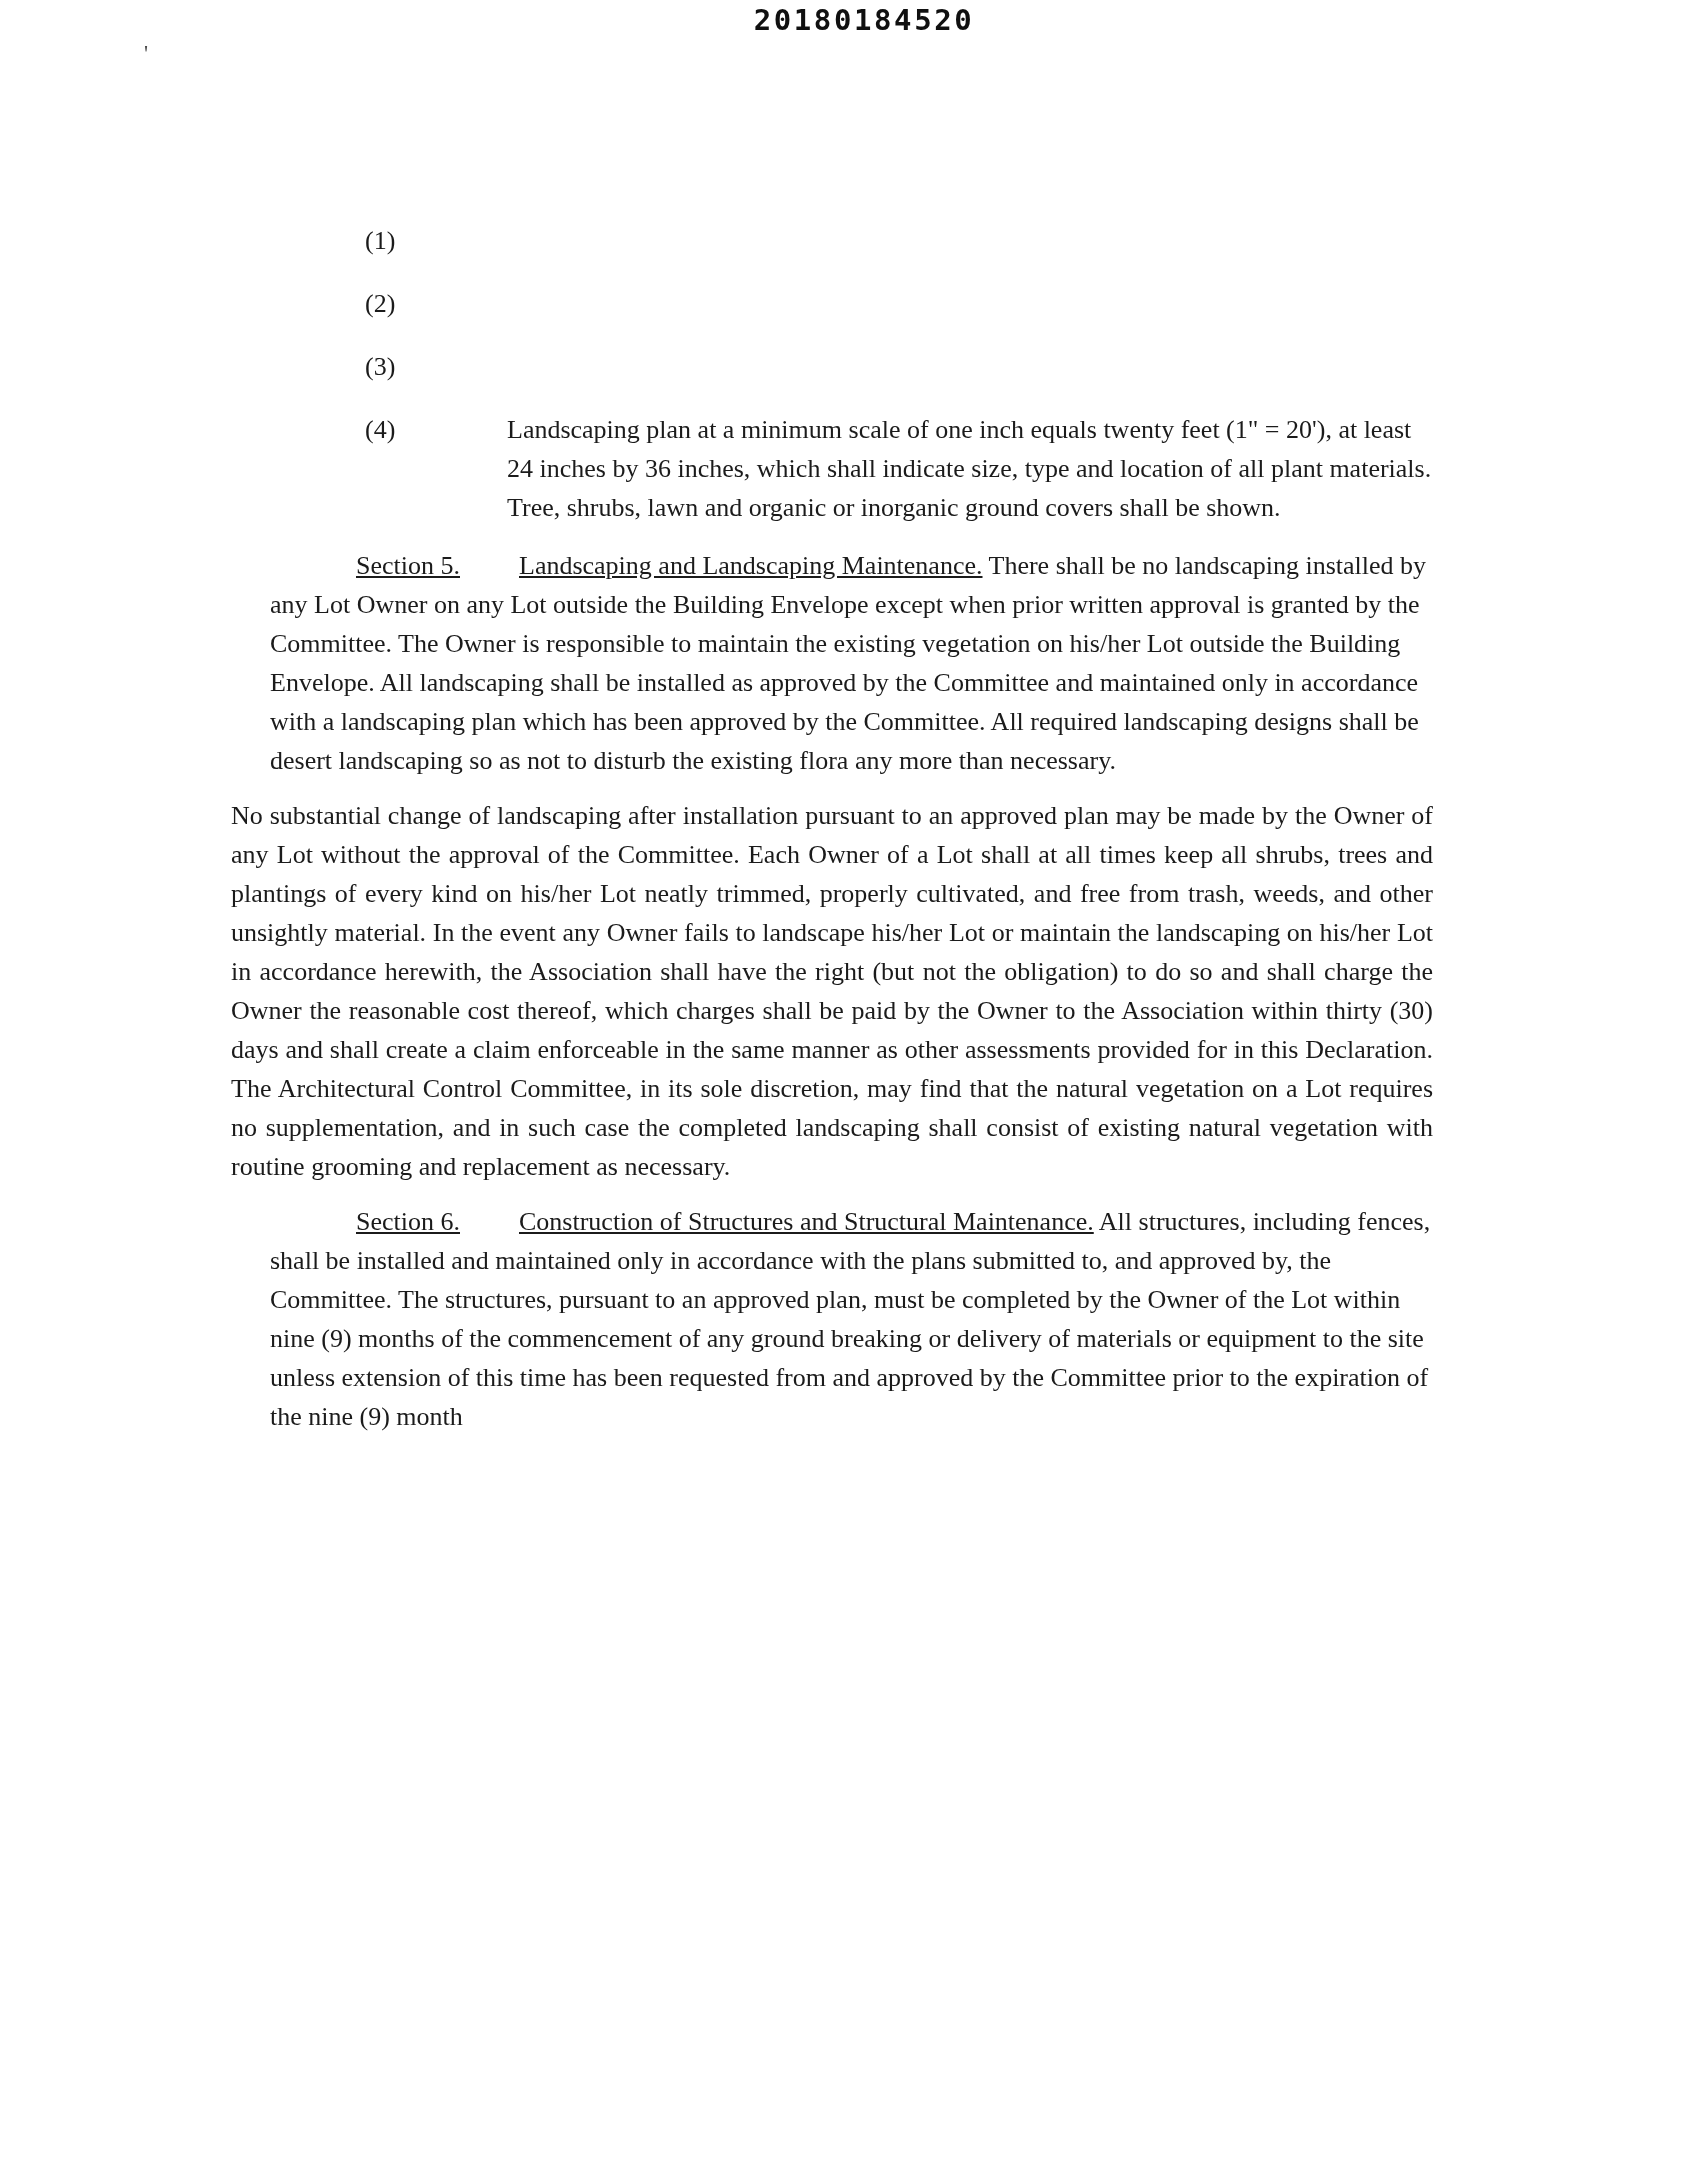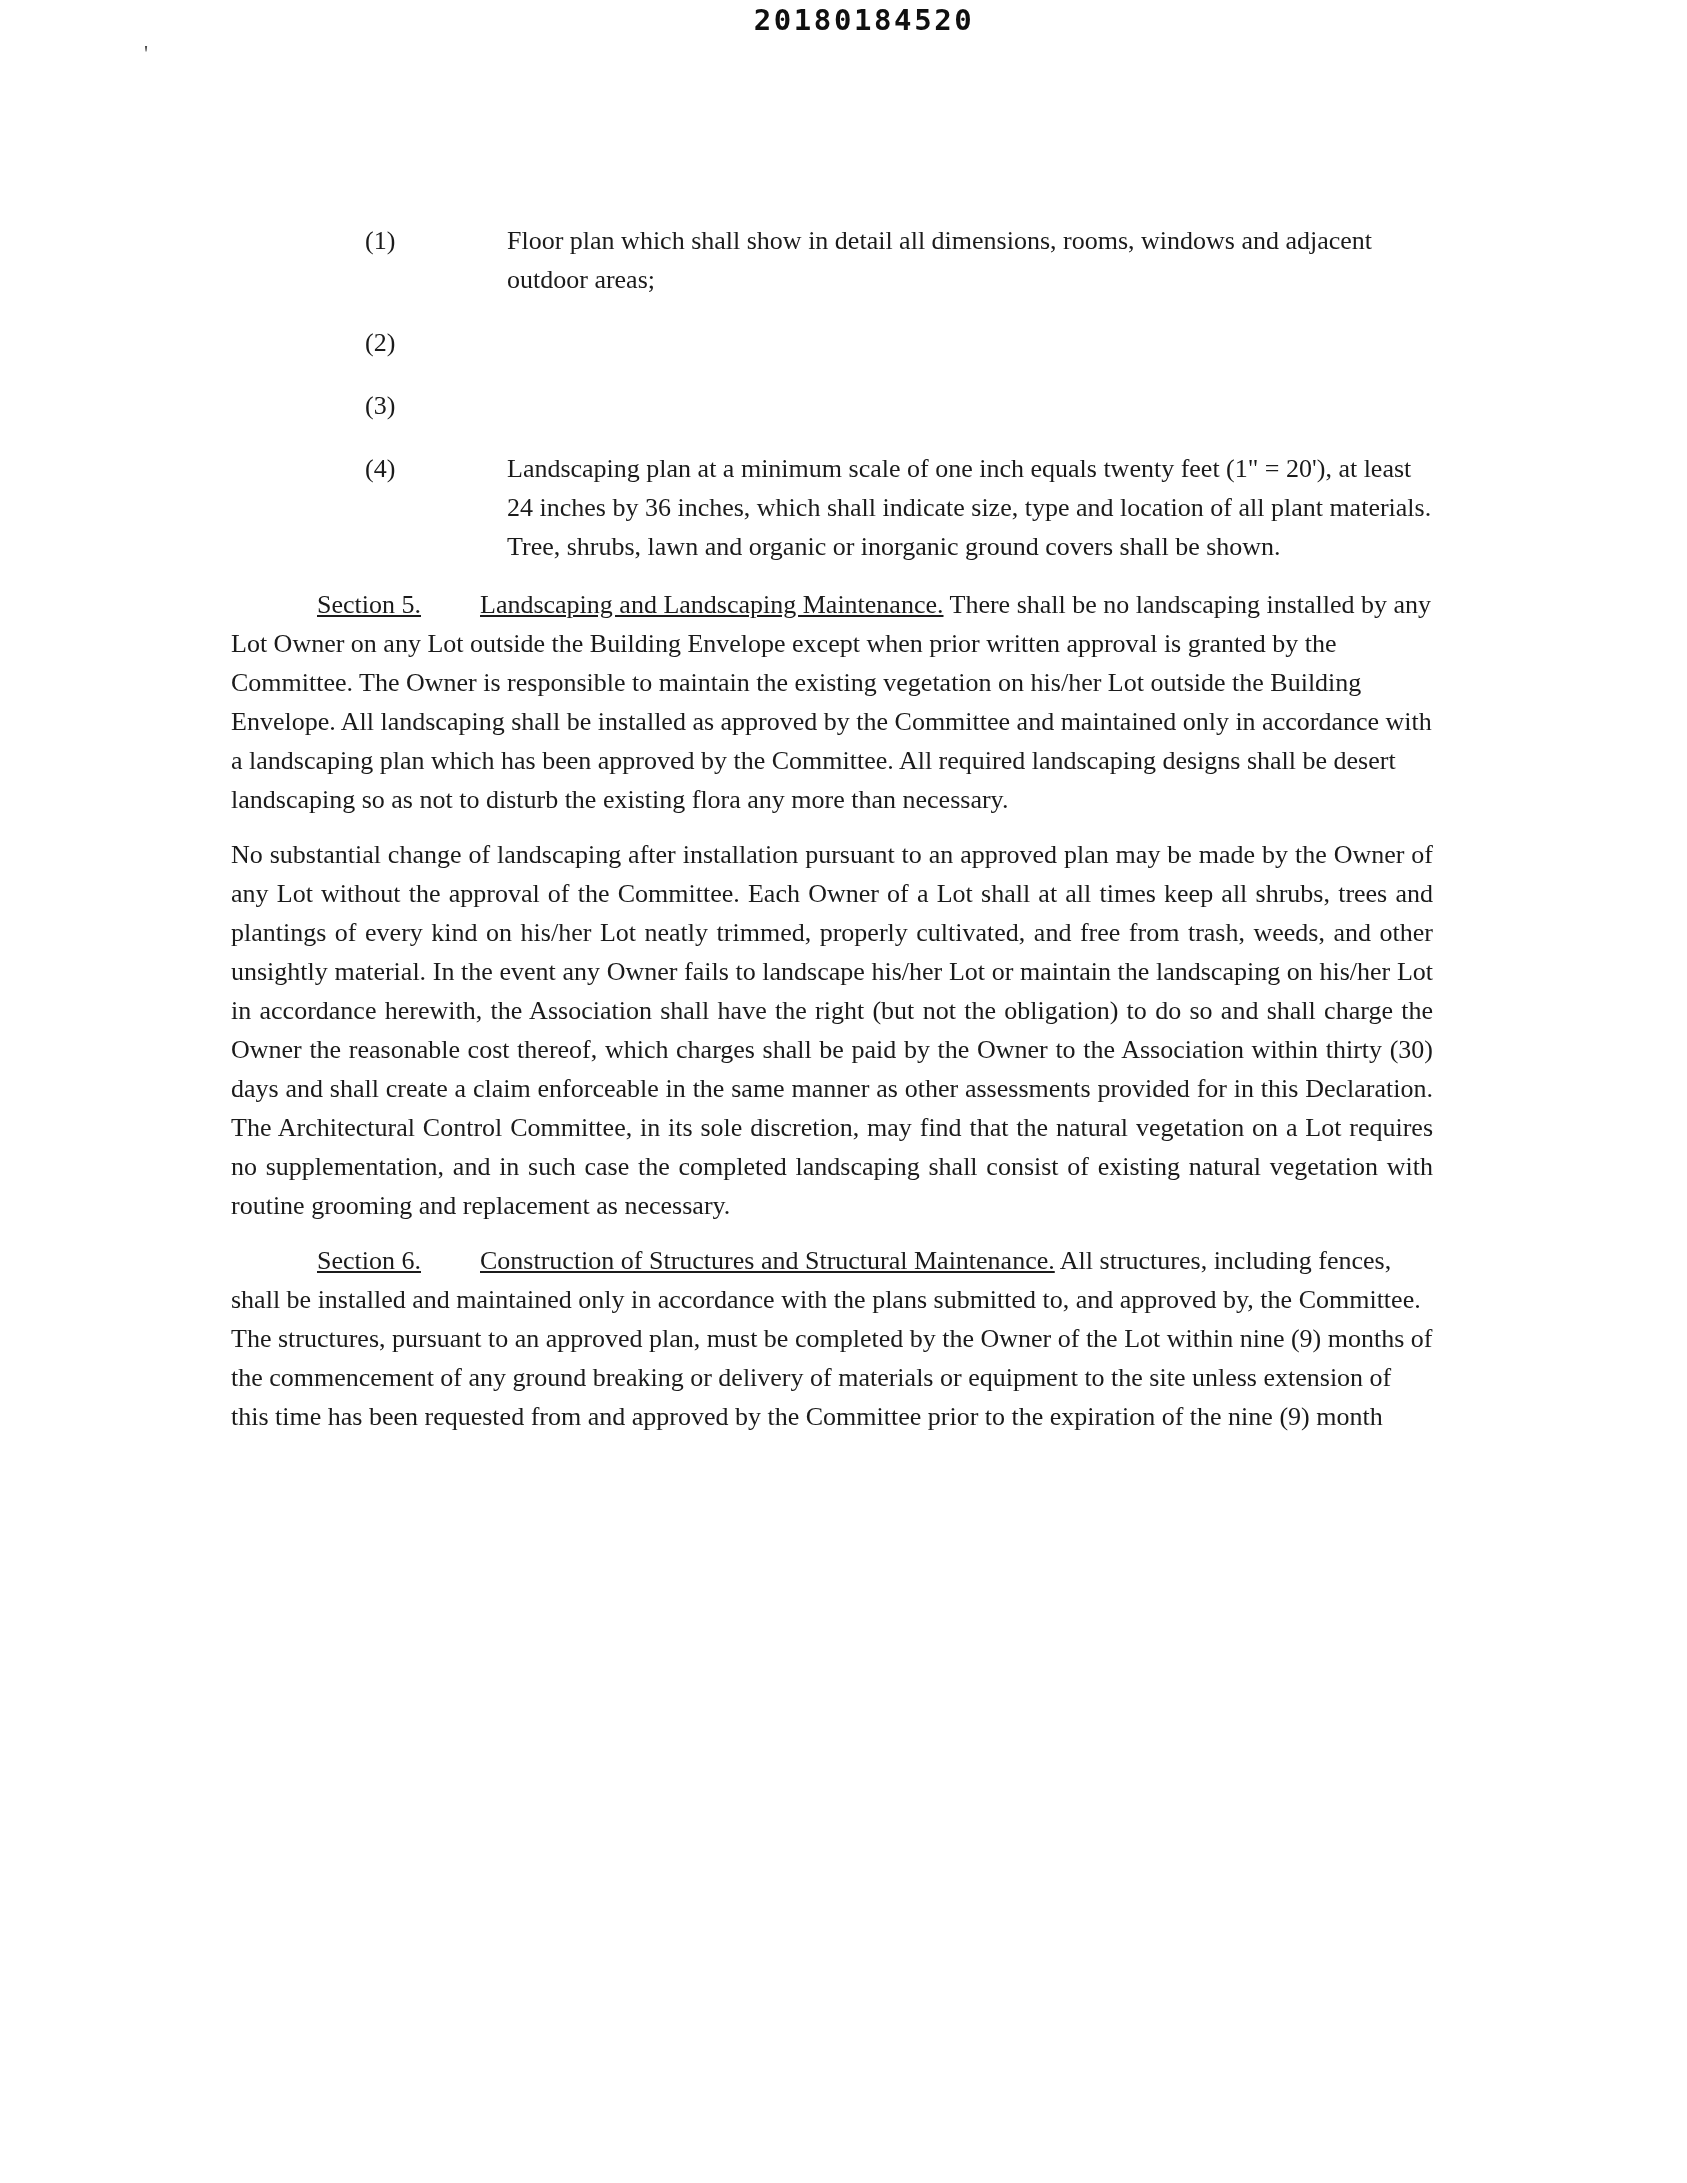--- a/index.html
+++ b/index.html
@@ -54,41 +54,40 @@
   .list .li:last-child { margin-bottom: 0; }
   .num {
     flex: 0 0 142px;
     margin-left: 134px;
   }
   .litext { flex: 1; }
   .para {
     margin: 16px 0 0 0;
   }
   .para.first-after-list { margin-top: 18.5px; }
-  .indent { text-indent: 86px; }
+  .indent { text-indent: 86px; margin-left: 39px; }
   .justify { text-align: justify; }
   .u { text-decoration: underline; }
   .tabspace { display: inline-block; width: 59px; }
 </style>
 </head>
 <body>
 
 <div class="page">
 
   <div class="artifact">'</div>
 
   <div class="docnum">20180184520</div>
 
   <div class="content">
 
     <div class="list">
 
       <div class="li">
         <span class="num">(1)</span>
-        <span class="litext">Floor plan which shall show in detail all dimensions, rooms, windows and adjacent outdoor areas;</span>
       </div>
 
       <div class="li">
         <span class="num">(2)</span>
       </div>
 
       <div class="li">
         <span class="num">(3)</span>
       </div>
 

